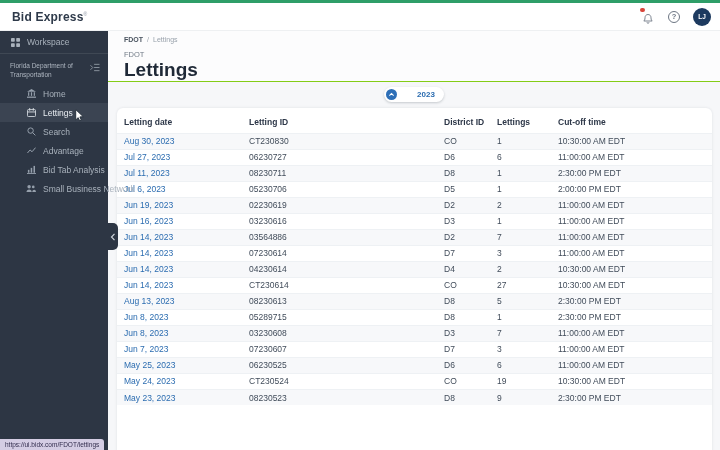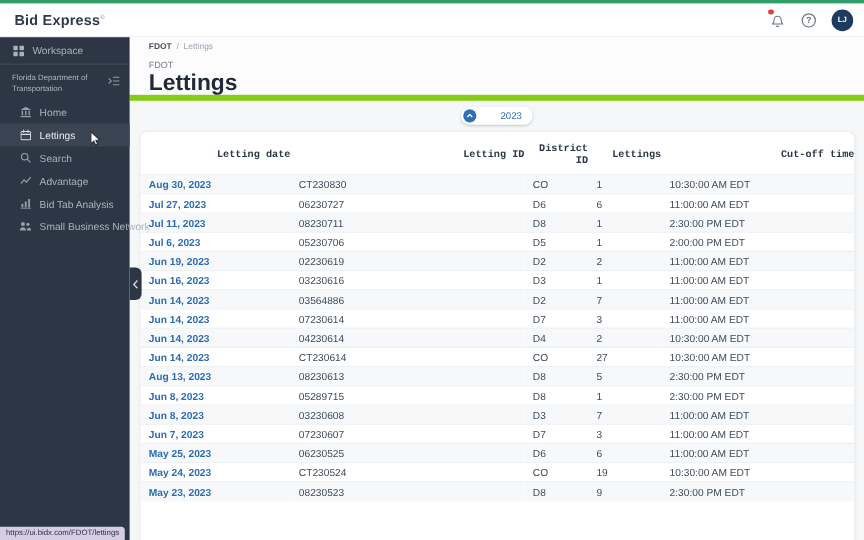--- a/index.html
+++ b/index.html
@@ -22,50 +22,50 @@
     font-size:6.5px; font-weight:700; display:flex; align-items:center; justify-content:center; cursor:pointer; }
 
   
   .app { display:flex; height:419px; }
   .sidebar { width:108px; background:#2d3644; color:#a9b2bc; flex-shrink:0; position:relative; z-index:4; }
   .ws { display:flex; align-items:center; gap:7px; padding:0 10px; height:22px; font-size:8.5px; cursor:pointer; }
   .sb-divider { height:1px; background:rgba(255,255,255,.09); }
   .org { display:flex; align-items:flex-start; justify-content:space-between; padding:7px 8px 5px 10px; }
   .org-name { font-size:6.5px; line-height:1.4; color:#aeb6c0; width:68px; }
   .org-toggle { cursor:pointer; padding-top:3px; }
-  .nav-item { display:flex; align-items:center; gap:7px; padding:0 16px; height:19px; font-size:8.5px; cursor:pointer; white-space:nowrap; }
+  .nav-item { display:flex; align-items:center; gap:7px; padding:0 26px; height:19px; font-size:8.5px; cursor:pointer; white-space:nowrap; }
   .nav-item.active { background:#3b4452; color:#e9edf2; }
   .icon { display:inline-flex; align-items:center; justify-content:center; width:10px; height:10px; flex-shrink:0; }
   svg { display:block; }
   .handle { position:absolute; right:-10px; top:192px; width:10px; height:27px; background:#2d3644;
     border-radius:0 5px 5px 0; display:flex; align-items:center; justify-content:center; cursor:pointer; }
 
   
   .main { flex:1; display:flex; flex-direction:column; min-width:0; background:#f6f7f9; }
-  .page-head { background:#fcfcfd; border-bottom:5px solid #84cc16; height:53px; padding:5px 16px 0; }
+  .page-head { background:#fcfcfd; border-bottom:1px solid #84cc16; height:53px; padding:5px 16px 0; }
   .breadcrumb { display:flex; gap:4px; align-items:center; font-size:7px; color:#99a2ac; }
   .bc-root { color:#49535f; font-weight:700; cursor:pointer; }
   .page-label { font-size:7.5px; color:#717b87; margin-top:7px; }
   .page-title { font-size:19px; font-weight:700; color:#1f2937; margin-top:1px; line-height:1.1; }
 
   .content { flex:1; position:relative; }
   .pill-row { display:flex; justify-content:center; margin-top:5px; }
   .pill { display:flex; align-items:center; gap:4px; background:#fff; border-radius:9px;
     padding:2px 9px 2px 2px; box-shadow:0 1px 2.5px rgba(25,35,50,.22); cursor:pointer; }
   .pill-circle { width:11px; height:11px; border-radius:50%; background:#2e6fb7;
     display:flex; align-items:center; justify-content:center; }
-  .pill-label { font-size:8px; font-weight:400; color:#2b6cb0;padding-left:16px; }
+  .pill-label { font-size:8px; font-weight:700; color:#2b6cb0;padding-left:16px; }
 
   .card { background:#fff; margin:6px 8px 0 9px; border-radius:6px 6px 0 0;
     box-shadow:0 0 3px rgba(20,30,45,.10); min-height:360px; }
   table { border-collapse:collapse; width:100%; table-layout:fixed; }
-  th { text-align:right; color:#2d3748; font-weight:700; font-size:8.5px; padding:9px 0 6px 7px;font-family:Liberation Mono, monospace; }
+  th { text-align:left; color:#2d3748; font-weight:700; font-size:8.5px; padding:9px 0 6px 7px; }
   td { padding:0 0 0 7px; height:16px; color:#414c5a; font-size:8.5px; border-top:1px solid #eef1f4; white-space:nowrap; overflow:hidden; }
   tbody tr:nth-child(odd) { background:#f7f8fa; }
-  .date-link { color:#2b6cb0; font-weight:700; text-decoration:none; cursor:pointer; }
+  .date-link { color:#2b6cb0; font-weight:400; text-decoration:none; cursor:pointer; }
 
   .status-tip { position:absolute; left:0; bottom:0; background:#d4cde4; color:#332e4e;
     font-size:6.5px; padding:2px 5px 2.5px; border-radius:0 3px 0 0; z-index:9; }
   .cursor { position:absolute; left:74px; top:109px; z-index:10; pointer-events:none; }
 </style>
 </head>
 <body>
 
 <div class="greenbar"></div>
 

